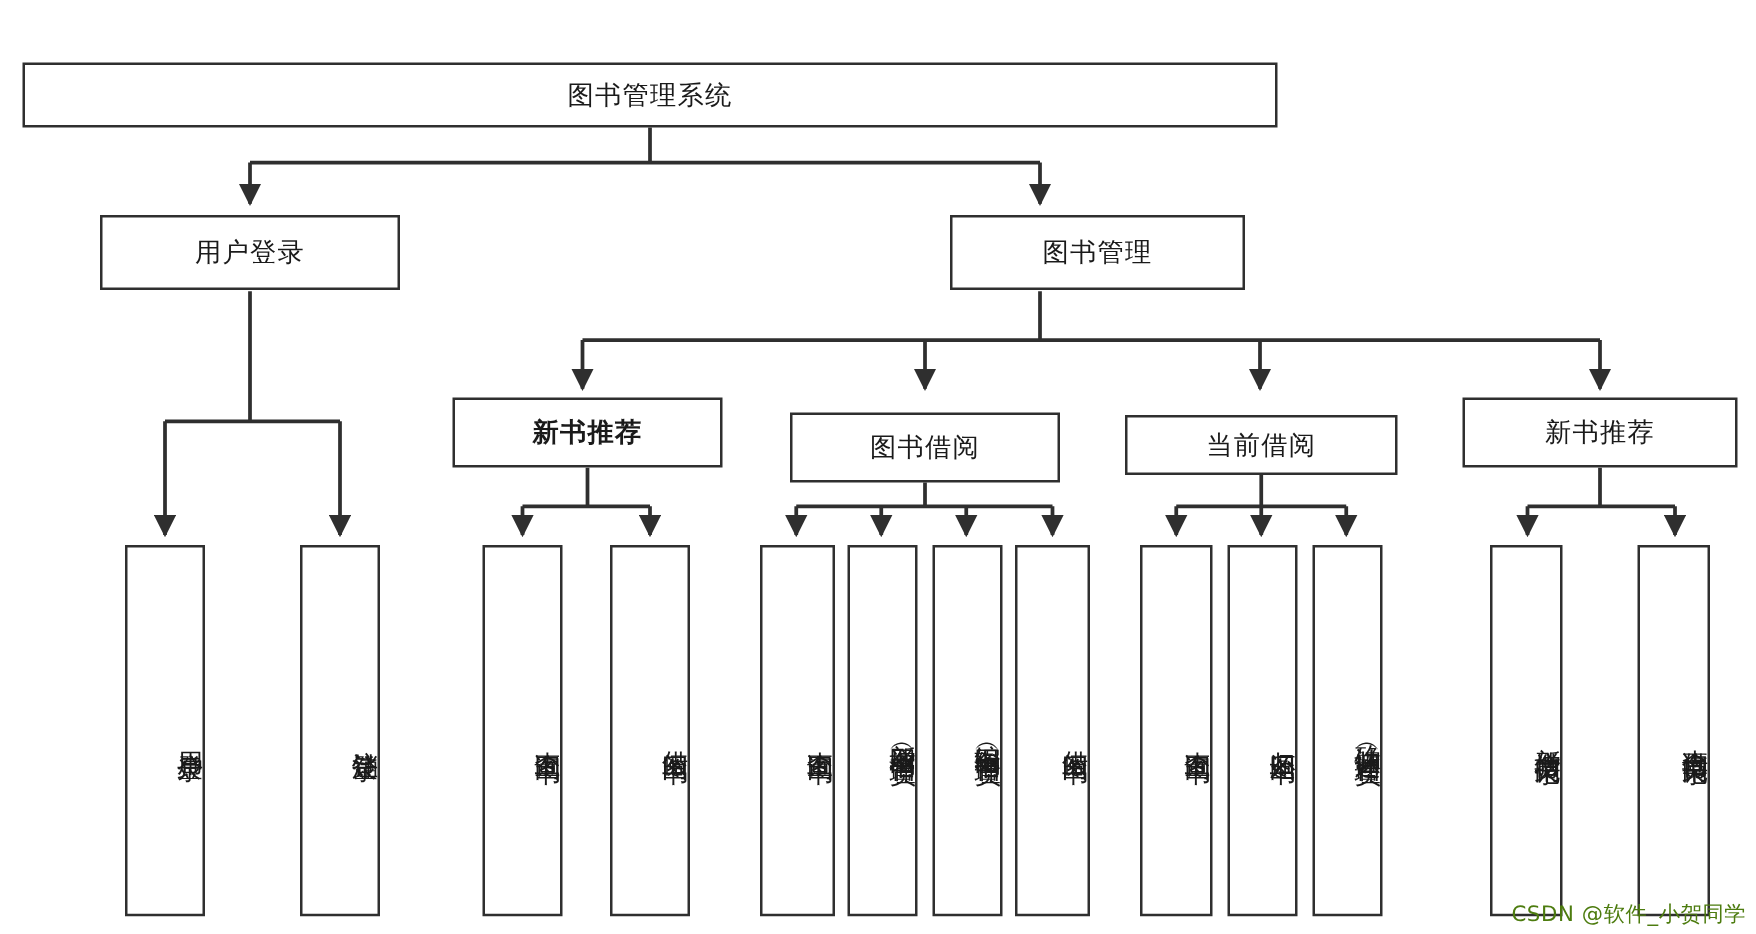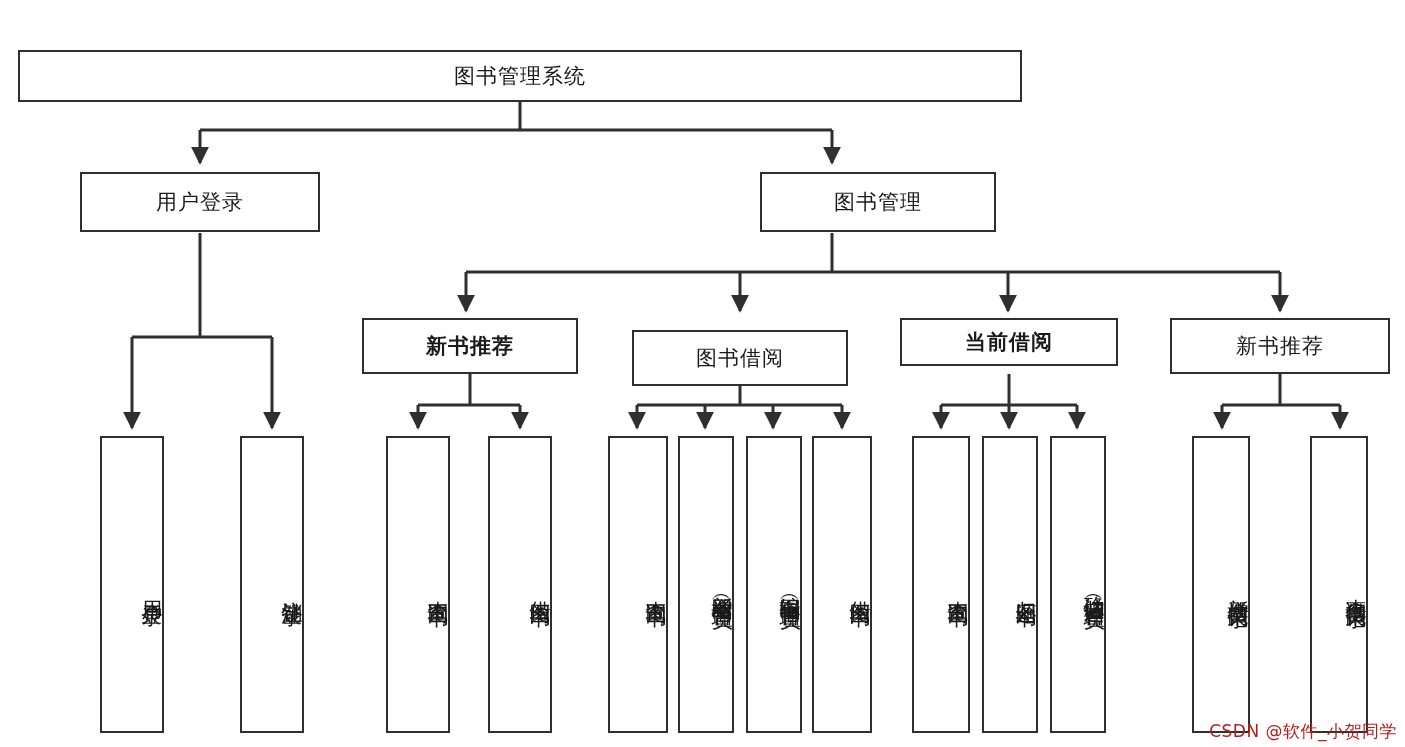--- a/index.html
+++ b/index.html
@@ -50,21 +50,21 @@
     writing-mode: vertical-rl;
     text-orientation: upright;
     line-height: 1.0;
     white-space: nowrap;
   }
   #watermark {
     position: absolute;
     right: 8px;
     bottom: 4px;
     font-size: 17px;
-    color: #b91c1c;
+    color: #4d7c0f;
     letter-spacing: 0.5px;
     white-space: nowrap;
   }
 </style>
 </head>
 <body>
 
 <div id="canvas">
 
   <svg class="edges" viewBox="0 0 1405 747">
@@ -127,21 +127,21 @@
   <div class="node horiz" style="left:712px; top:172px; width:236px; height:60px;margin-left:48px;">
     <span>图书管理</span>
   </div>
 
   <div class="node horiz" style="left:362px; top:318px; width:216px; height:56px;font-weight:bold;">
     <span>新书推荐</span>
   </div>
   <div class="node horiz" style="left:632px; top:318px; width:216px; height:56px;margin-top:12px;">
     <span>图书借阅</span>
   </div>
-  <div class="node horiz" style="left:900px; top:318px; width:218px; height:48px;font-weight:bold;">
+  <div class="node horiz" style="left:900px; top:332px; width:218px; height:48px;">
     <span>当前借阅</span>
   </div>
   <div class="node horiz" style="left:1170px; top:318px; width:220px; height:56px;">
     <span>新书推荐</span>
   </div>
 
   <div class="node vert" style="left:100px; top:436px; width:64px; height:297px;">
     <span class="vtext">用户登录</span>
   </div>
   <div class="node vert" style="left:240px; top:436px; width:64px; height:297px;">

